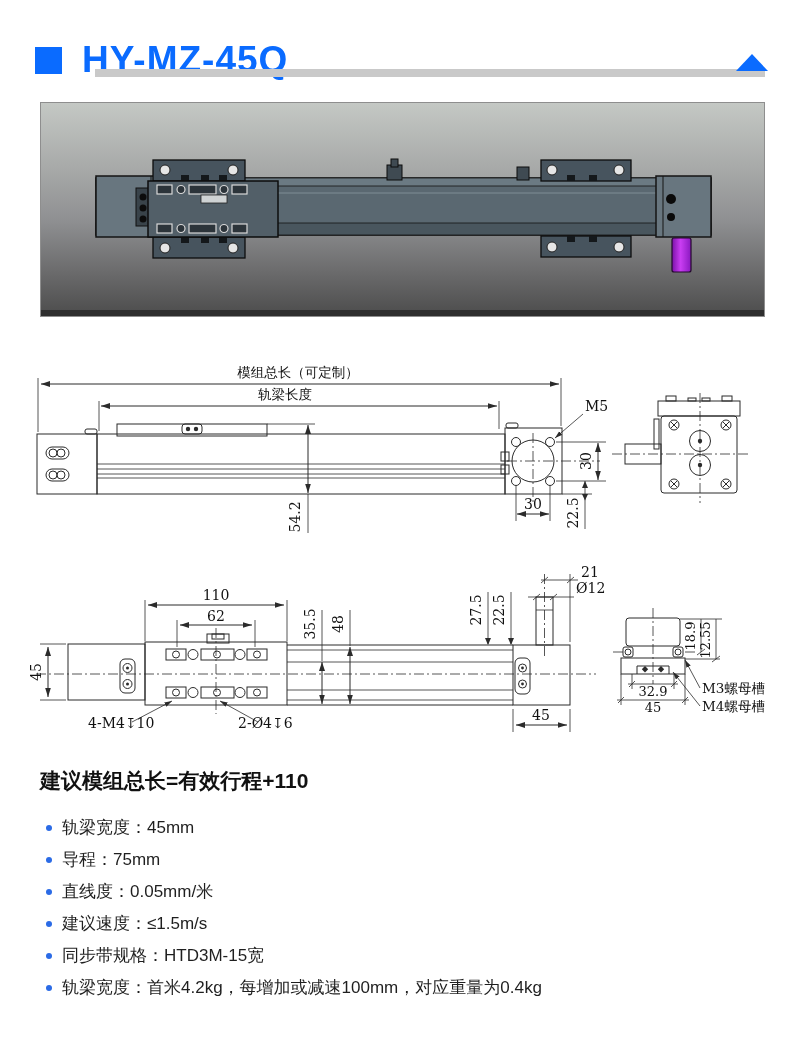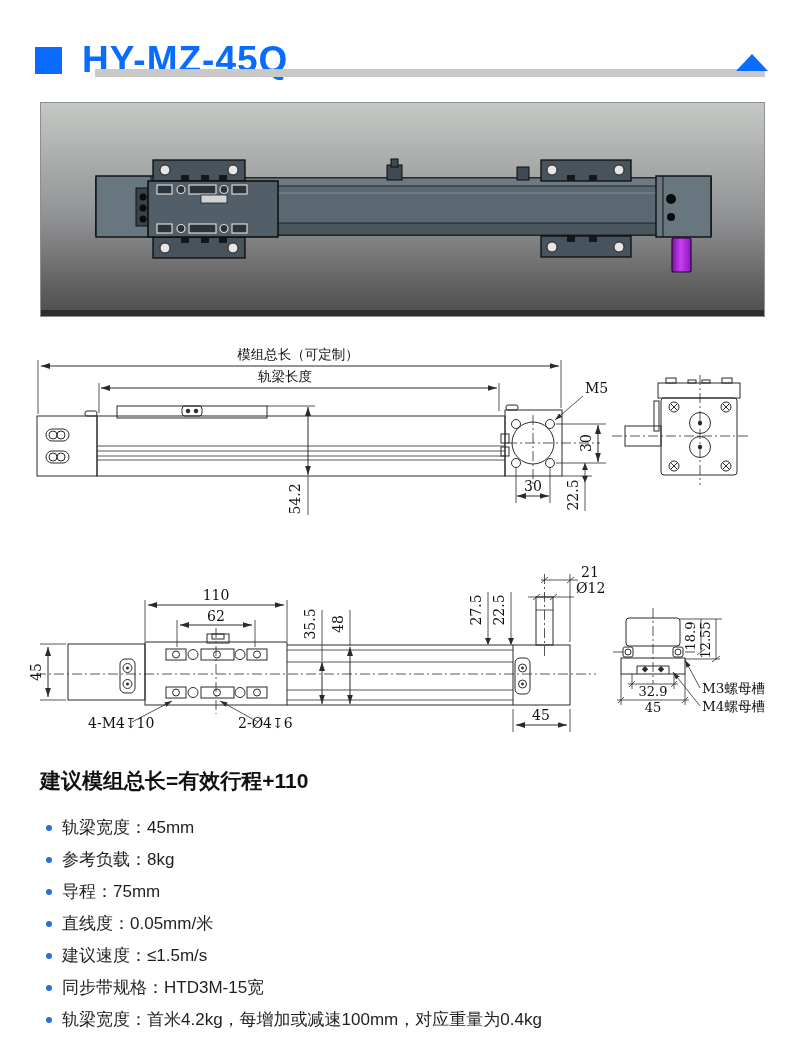--- a/index.html
+++ b/index.html
@@ -114,21 +114,21 @@
       <line x1="622" y1="73" x2="622" y2="134" stroke="#141414" stroke-width="1"></line>
       <circle cx="630" cy="96" r="5" fill="#0a0a0a"></circle>
         <circle cx="630" cy="114" r="4" fill="#0a0a0a"></circle>
 
       <rect x="631" y="135" width="19" height="34" rx="2" fill="url(#pg)" stroke="#24092e" stroke-width="1.2"></rect>
 
       <rect x="0" y="207" width="723" height="6" fill="#2e2e2e"></rect>
     </svg>
   </div>
 
-  <div class="svgwrap" style="top:316px;">
+  <div class="svgwrap" style="top:334px;">
     <svg width="800" height="205" viewBox="0 0 800 205">
       <defs>
         <marker id="ae1" markerWidth="11" markerHeight="8" refX="9.5" refY="3" orient="auto">
             <path d="M0,0L9.5,3L0,6z" fill="#2b2b2b"></path>
           </marker>
         <marker id="as1" markerWidth="11" markerHeight="8" refX="0.5" refY="3" orient="auto">
             <path d="M9.5,0L0.5,3L9.5,6z" fill="#2b2b2b"></path>
           </marker>
       </defs>
 
@@ -379,21 +379,20 @@
         <text class="dimcn" x="702" y="149">M4螺母槽</text>
         <line class="lnthin" x1="700" y1="144" x2="673" y2="110" marker-end="url(#ae2)"></line>
       </g>
     </svg>
   </div>
 
   <section class="specs">
     <h2>建议模组总长=有效行程+110</h2>
     <ul>
       <li>轨梁宽度：45mm</li>
-      <li>参考负载：8kg</li>
       <li>导程：75mm</li>
       <li>直线度：0.05mm/米</li>
       <li>建议速度：≤1.5m/s</li>
       <li>同步带规格：HTD3M-15宽</li>
       <li>轨梁宽度：首米4.2kg，每增加或减速100mm，对应重量为0.4kg</li>
     </ul>
   </section>
 
 </div>
 

